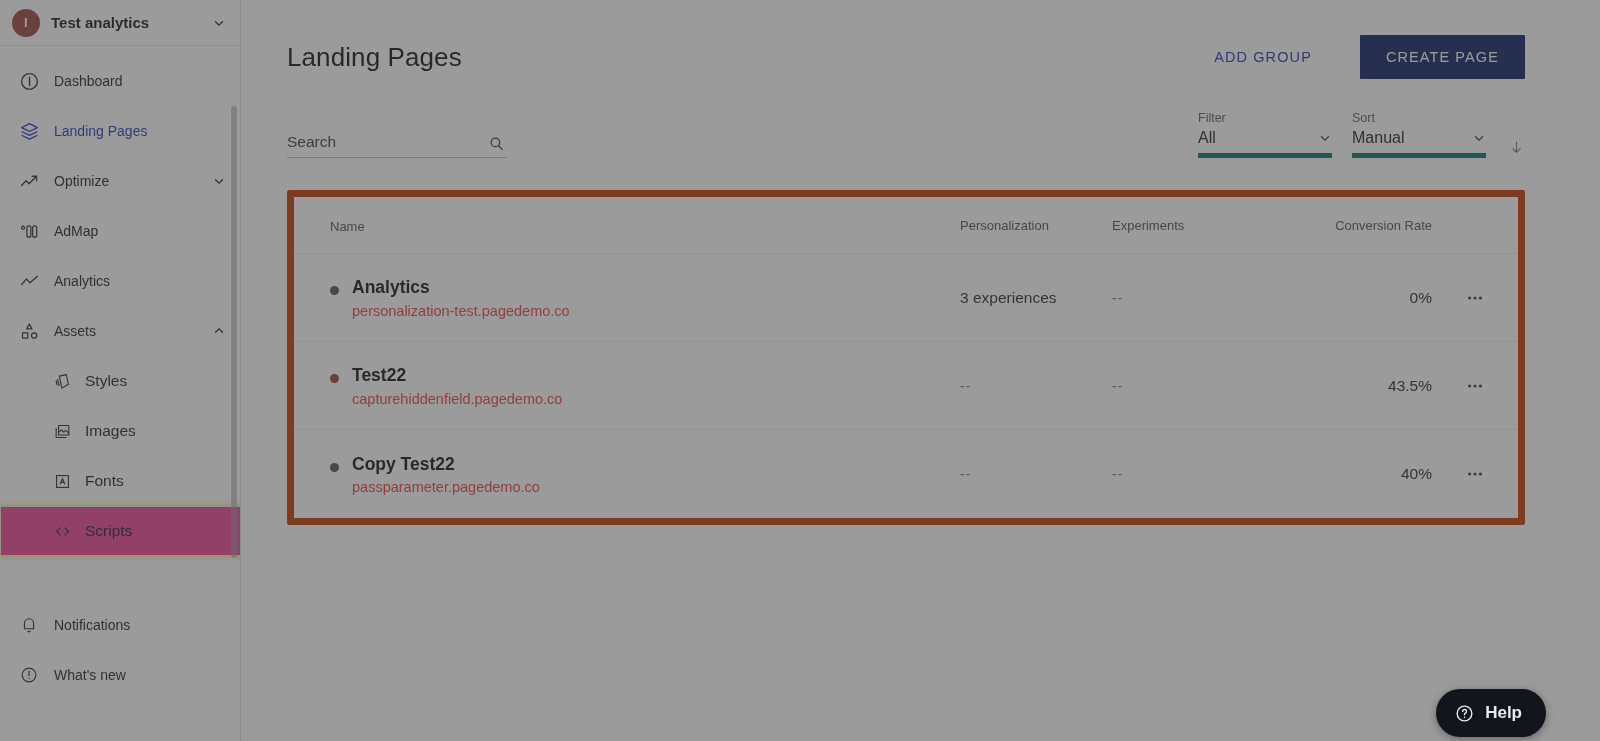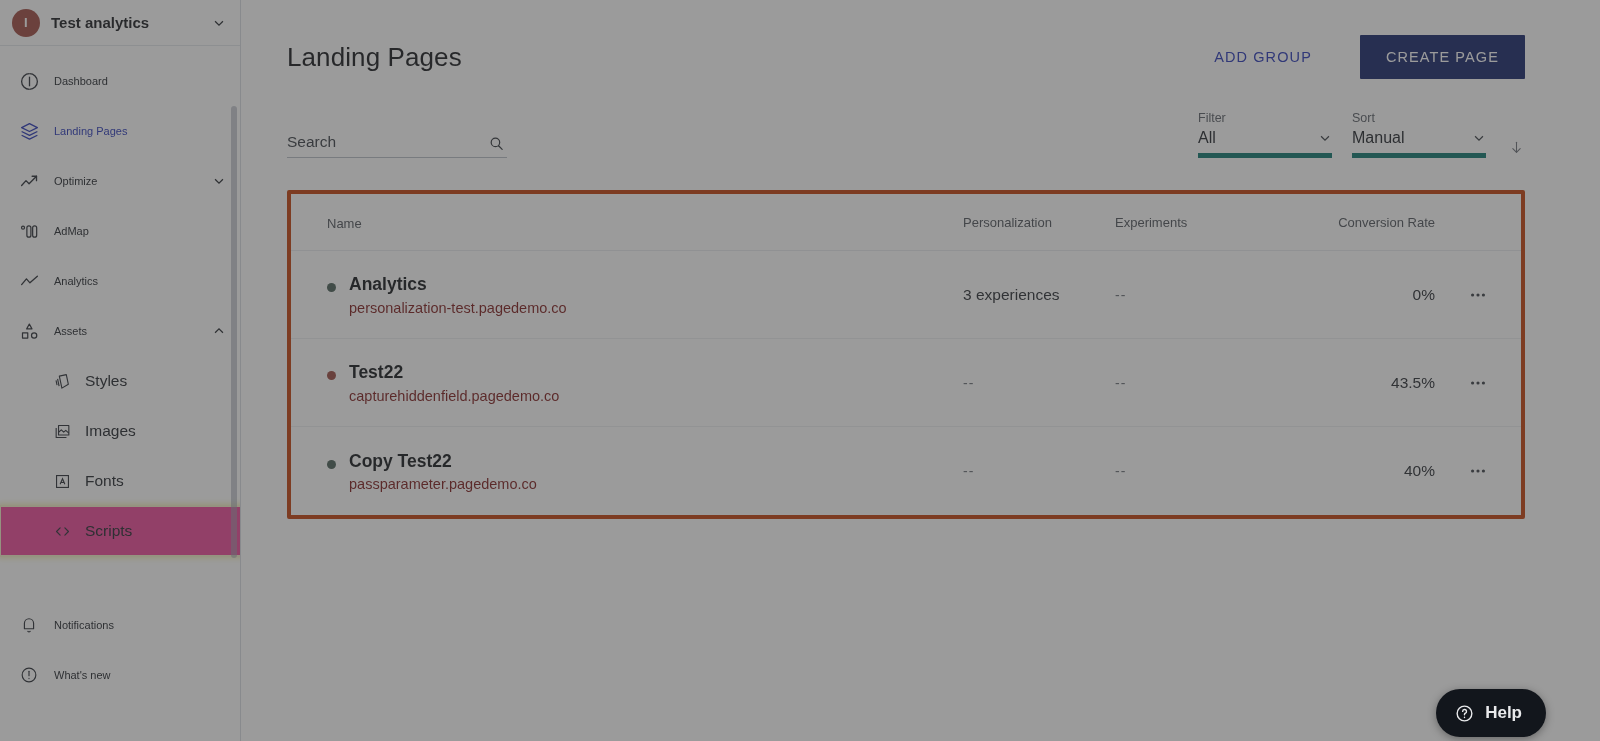--- a/index.html
+++ b/index.html
@@ -87,21 +87,21 @@
   .nav-item .ico {
     width: 22px; height: 22px;
     flex: 0 0 22px;
     display: flex;
     align-items: center;
     justify-content: center;
     color: #2b2f36;
   }
   .nav-item .ico svg { display:block; }
   .nav-item .lbl {
-    font-size: 11px;
+    font-size: 14px;
     color: #24282e;
     white-space: nowrap;
     flex: 1 1 auto;
   }
   .nav-item.active .lbl { color: #2a39b8; }
   .nav-item.active .ico { color: #2a39b8; }
 
   .nav-item.sub { padding-left: 52px; gap: 13px; height: 50px; }
   .nav-item.sub .ico { width: 20px; flex: 0 0 20px; }
   .nav-item.sub .lbl { font-size: 15.5px; }
@@ -245,21 +245,21 @@
     margin-left: 2px;
     margin-bottom: 2px;
     color: #6c7178;
     cursor: pointer;
   }
   .sort-dir svg { display: block; }
 
   
   .table-card {
     margin-top: 28px;
-    border: 4px solid #c2410c;
+    border: 7px solid #c2410c;
     border-radius: 2px;
     background: #ffffff;
     width: 1238px;
   }
   .t-head {
     display: flex;
     align-items: center;
     height: 57px;
     padding: 0 0 0 36px;
     border-bottom: 1px solid #e8eaee;
@@ -298,21 +298,21 @@
   }
   .name-main {
     font-size: 17.5px;
     font-weight: 700;
     color: #15181c;
     line-height: 1.25;
     margin-bottom: 3px;
   }
   .name-sub {
     font-size: 14.5px;
-    color: #7f1d1d;
+    color: #ef4444;
     line-height: 1.25;
   }
   .cell {
     font-size: 15.5px;
     color: #2a2e34;
   }
   .cell.c-pers { width: 152px; margin-left: 12px; }
   .cell.c-exp  { width: 160px; }
   .cell.c-conv { width: 160px; text-align: right; }
   .cell.dash { color: #6e737a; letter-spacing: 1px; font-size: 14px; }

